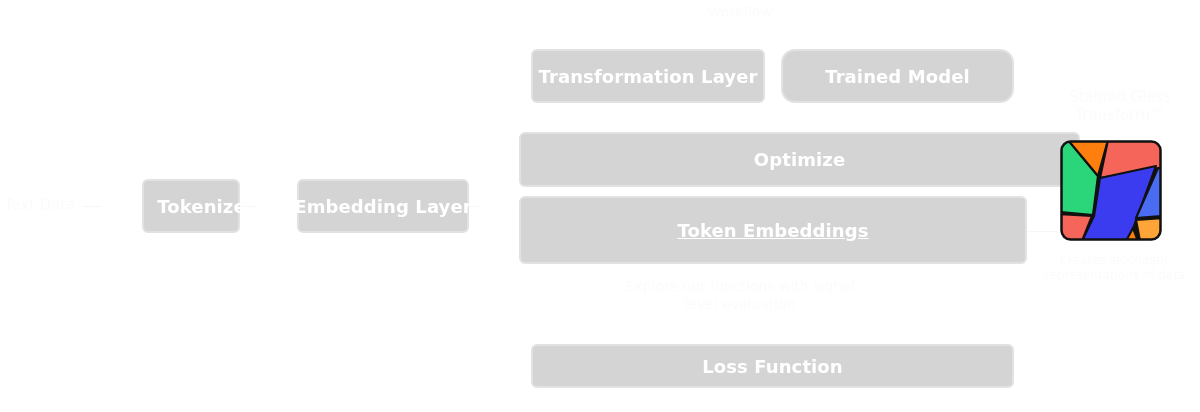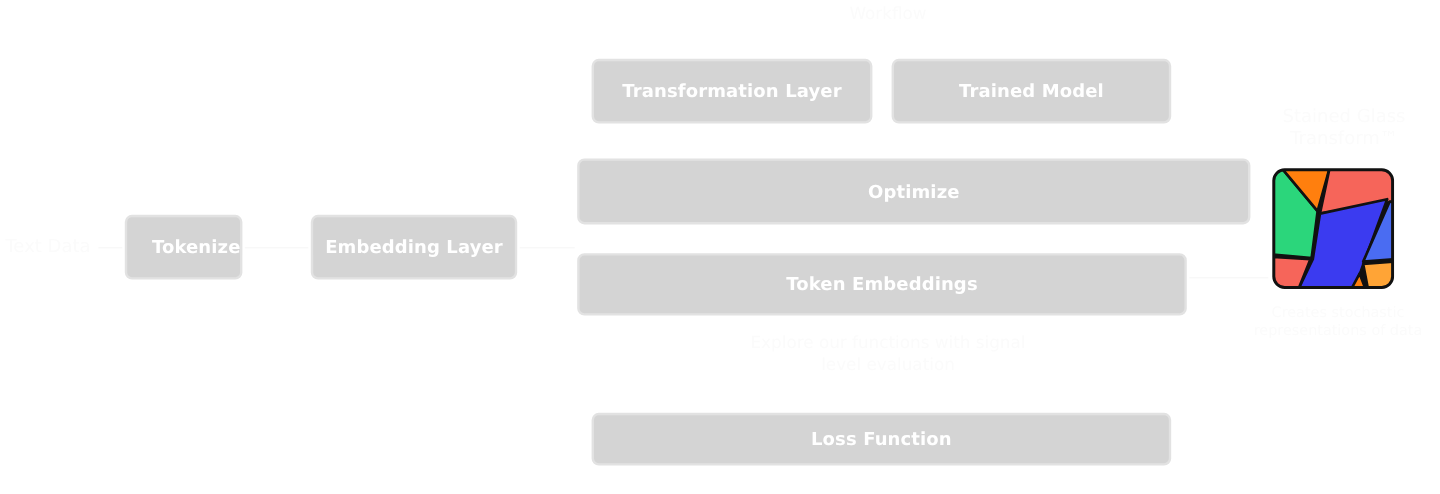--- a/index.html
+++ b/index.html
@@ -18,42 +18,43 @@
       position: absolute;
       background: #d4d4d4;
       border: 2px solid #e2e2e2;
       border-radius: 6px;
       box-sizing: border-box;
       display: flex;
       align-items: center;
       justify-content: center;
       color: #ffffff;
       font-weight: bold;
-      font-size: 15px;
+      font-size: 18px;
       letter-spacing: 0.1px;
       white-space: nowrap;
+      margin-left: 38px;
     }
     .faint {
       position: absolute;
       color: #fbfbfb;
       font-size: 14px;
       text-align: center;
       white-space: nowrap;
     }
     .connector {
       position: absolute;
       background: #f7f7f7;
       height: 1px;
     }
     #n-tokenize    { left: 104px; top: 179px; width: 98px;  height: 54px; padding-left: 21px; }
     #n-embedding   { left: 259px; top: 179px; width: 172px; height: 54px; }
     #n-transform   { left: 493px; top: 49px;  width: 234px; height: 54px; }
-    #n-trained     { left: 743px; top: 49px;  width: 233px; height: 54px; }
+    #n-trained     { left: 743px; top: 49px;  width: 233px; height: 54px; border-radius: 14px; }
     #n-optimize    { left: 481px; top: 132px; width: 561px; height: 55px; }
-    #n-tokenemb    { left: 481px; top: 211px; width: 508px; height: 52px; }
+    #n-tokenemb    { left: 481px; top: 196px; width: 508px; height: 68px; text-decoration: underline; }
     #n-loss        { left: 493px; top: 344px; width: 483px; height: 44px; }
 
     #t-textdata    { left: 0px;    top: 196px; width: 80px; font-size: 15px; }
     #t-top         { left: 690px;  top: 4px;   width: 100px; }
     #t-sgt-1       { left: 1040px; top: 88px;  width: 160px; font-size: 15px; }
     #t-sgt-2       { left: 1040px; top: 106px; width: 160px; font-size: 15px; }
     #t-loss-1      { left: 600px;  top: 278px; width: 280px; }
     #t-loss-2      { left: 600px;  top: 296px; width: 280px; }
     #t-icon-1      { left: 1030px; top: 253px; width: 170px; font-size: 12px; }
     #t-icon-2      { left: 1030px; top: 268px; width: 170px; font-size: 12px; }

